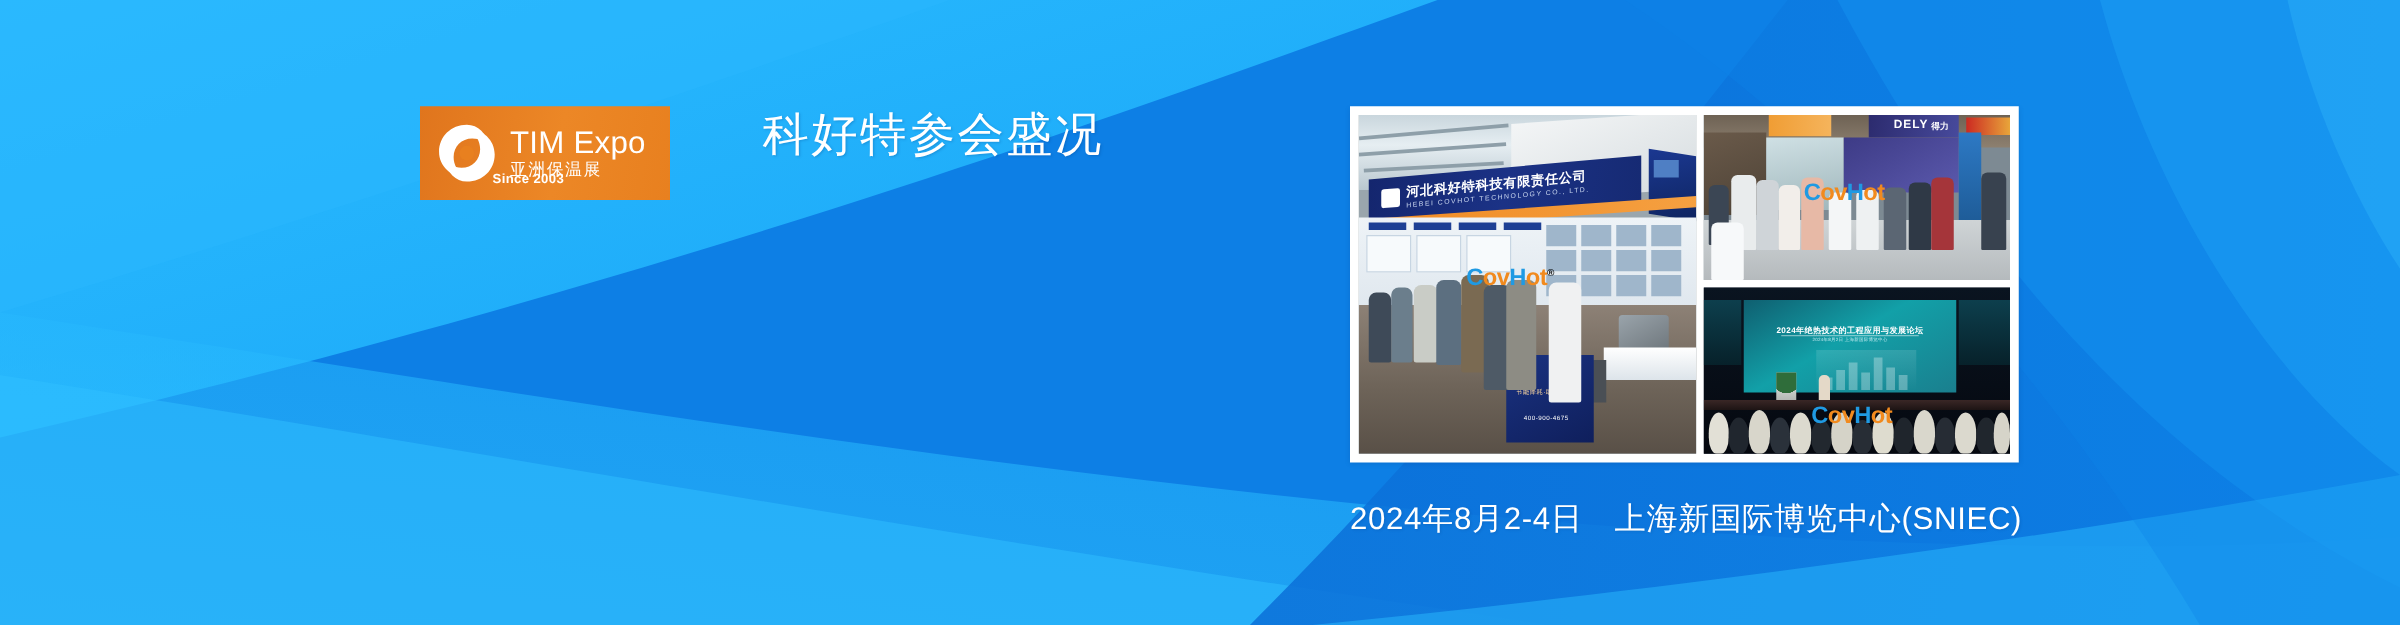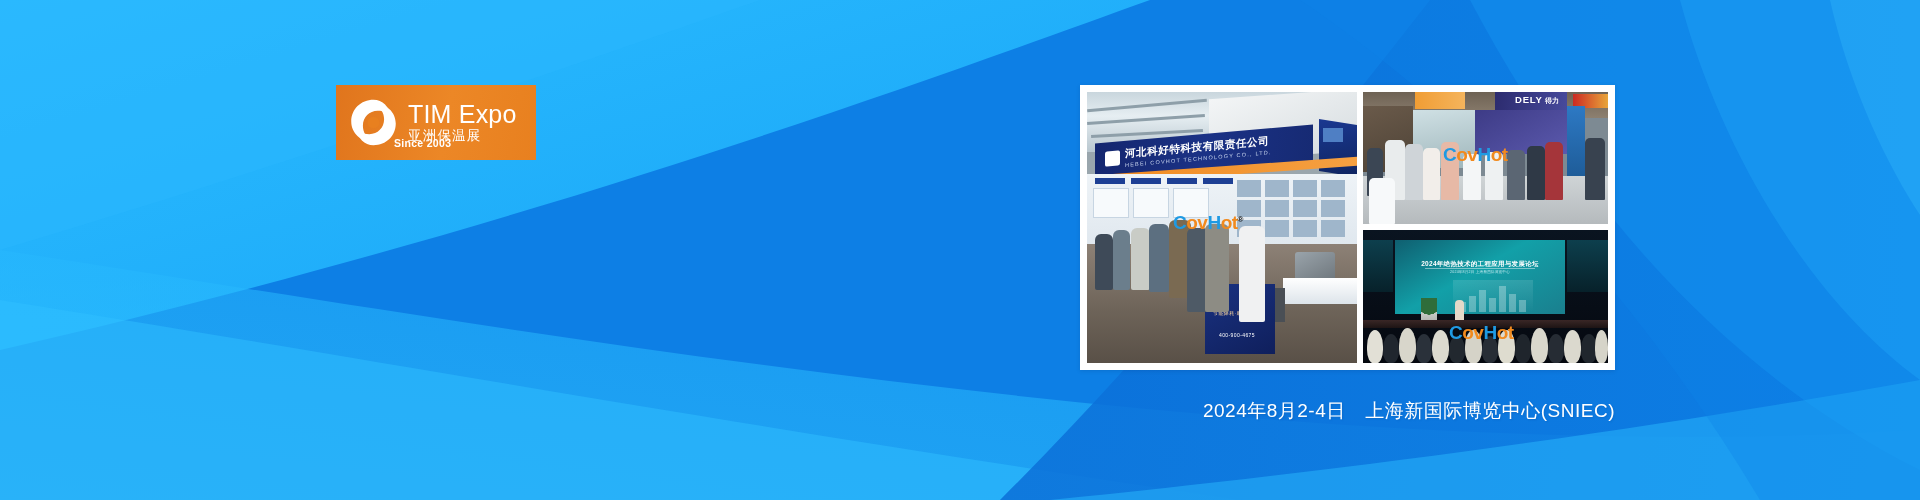--- a/index.html
+++ b/index.html
@@ -273,20 +273,21 @@
         <circle cx="50" cy="50" r="11" fill="#e8801f"></circle>
       </svg>
     </div>
     <div id="logo-text">
       <div id="logo-title">TIM Expo</div>
       <div id="logo-sub">亚洲保温展</div>
     </div>
     <div id="logo-since">Since 2003</div>
   </div>
 
+  <div id="subtitle">科好特参会盛况</div>
 
 
   <div id="collage">
 
     <div id="photo-main">
       <div id="p1-ceiling"></div>
       <div class="p1-beam" style="left:0;top:12px;width:120px;transform:rotate(-5deg);"></div>
       <div class="p1-beam" style="left:0;top:26px;width:118px;transform:rotate(-4deg);"></div>
       <div class="p1-beam" style="left:4px;top:40px;width:112px;transform:rotate(-3deg);"></div>
       <div id="p1-tent"></div>
@@ -417,17 +418,17 @@
         <div class="p3-head" style="left:218px;top:104px;width:16px;height:29px;background:#20262d;"></div>
         <div class="p3-head" style="left:232px;top:100px;width:13px;height:33px;background:#d6d4c9;"></div>
 
         <div class="ph-label covhot" id="p3-covhot">
           <span class="c1">C</span><span class="c2">ov</span><span class="c3">H</span><span class="c2">ot</span>
         </div>
       </div>
     </div>
   </div>
 
-  <div style="position:absolute;left:1080px;top:398px;width:535px;text-align:right;
-              color:#ffffff;font-size:19px;letter-spacing:.5px;white-space:nowrap;z-index:6;
+  <div style="position:absolute;left:1080px;top:398px;width:535px;text-align:left;
+              color:#ffffff;font-size:25px;letter-spacing:.5px;white-space:nowrap;z-index:6;
               text-shadow:1px 1px 2px rgba(0,60,130,.2);">2024年8月2-4日　上海新国际博览中心(SNIEC)</div>
 
 </div>
 
 </body></html>

